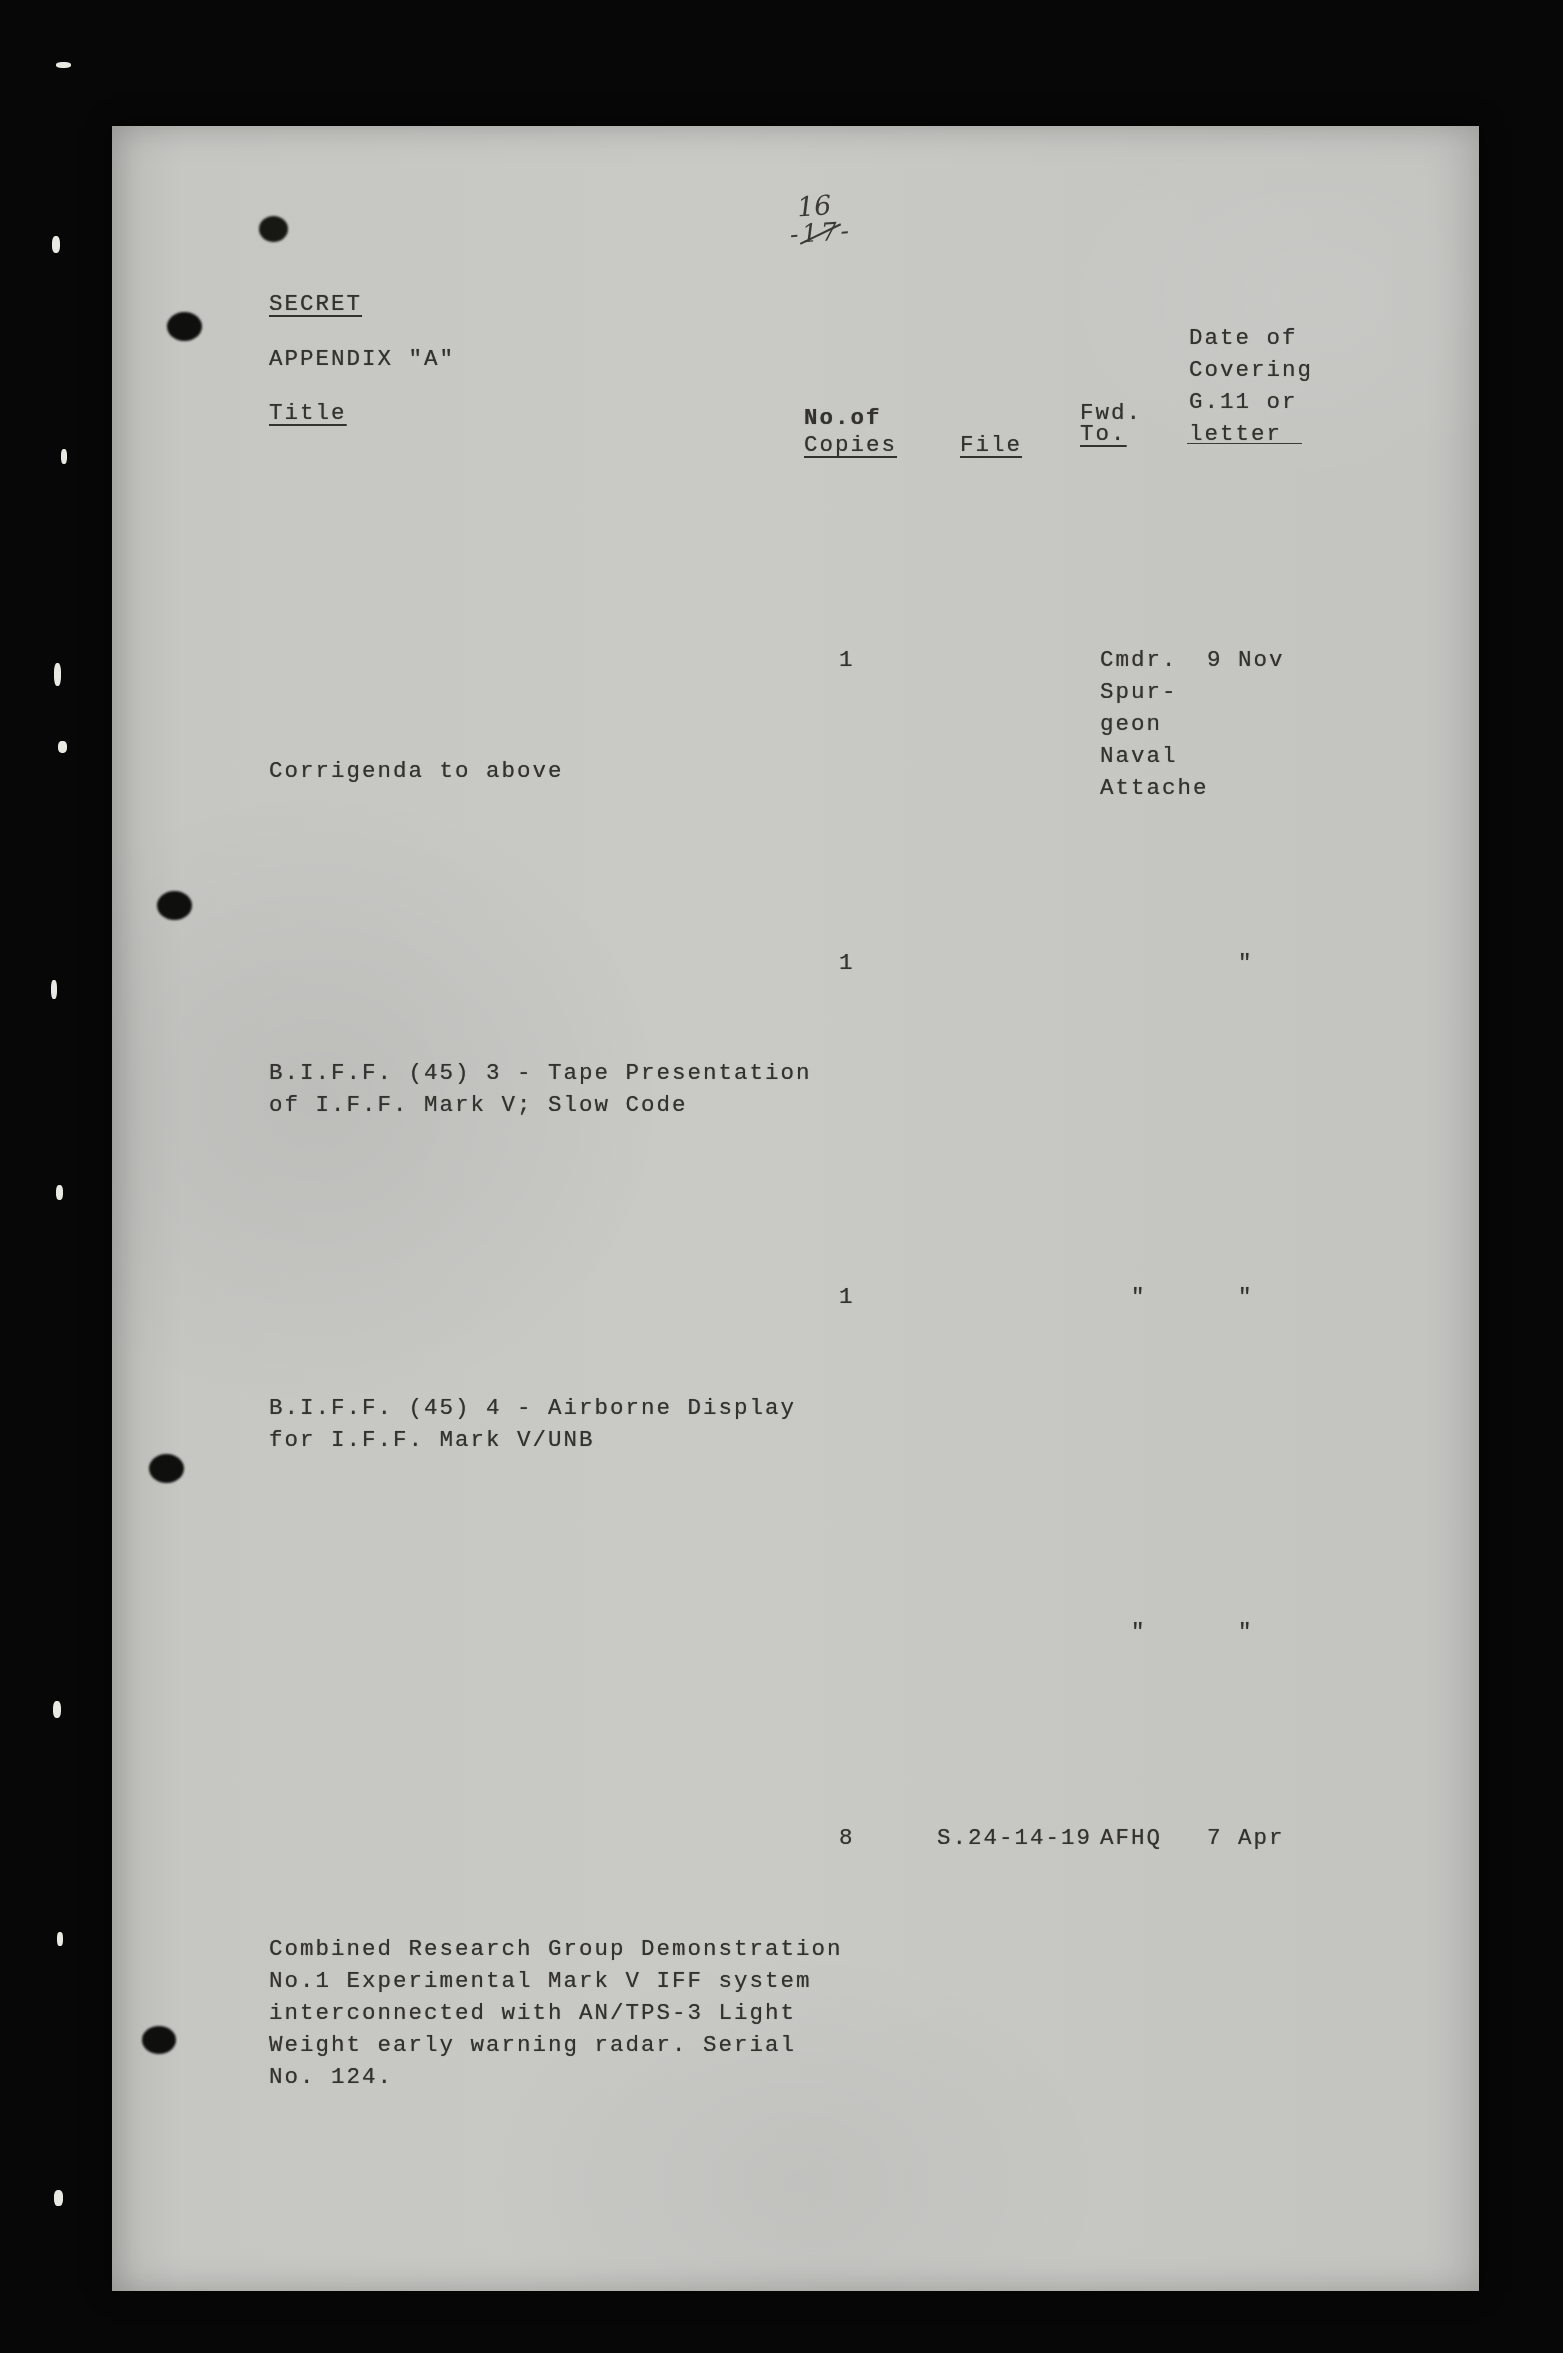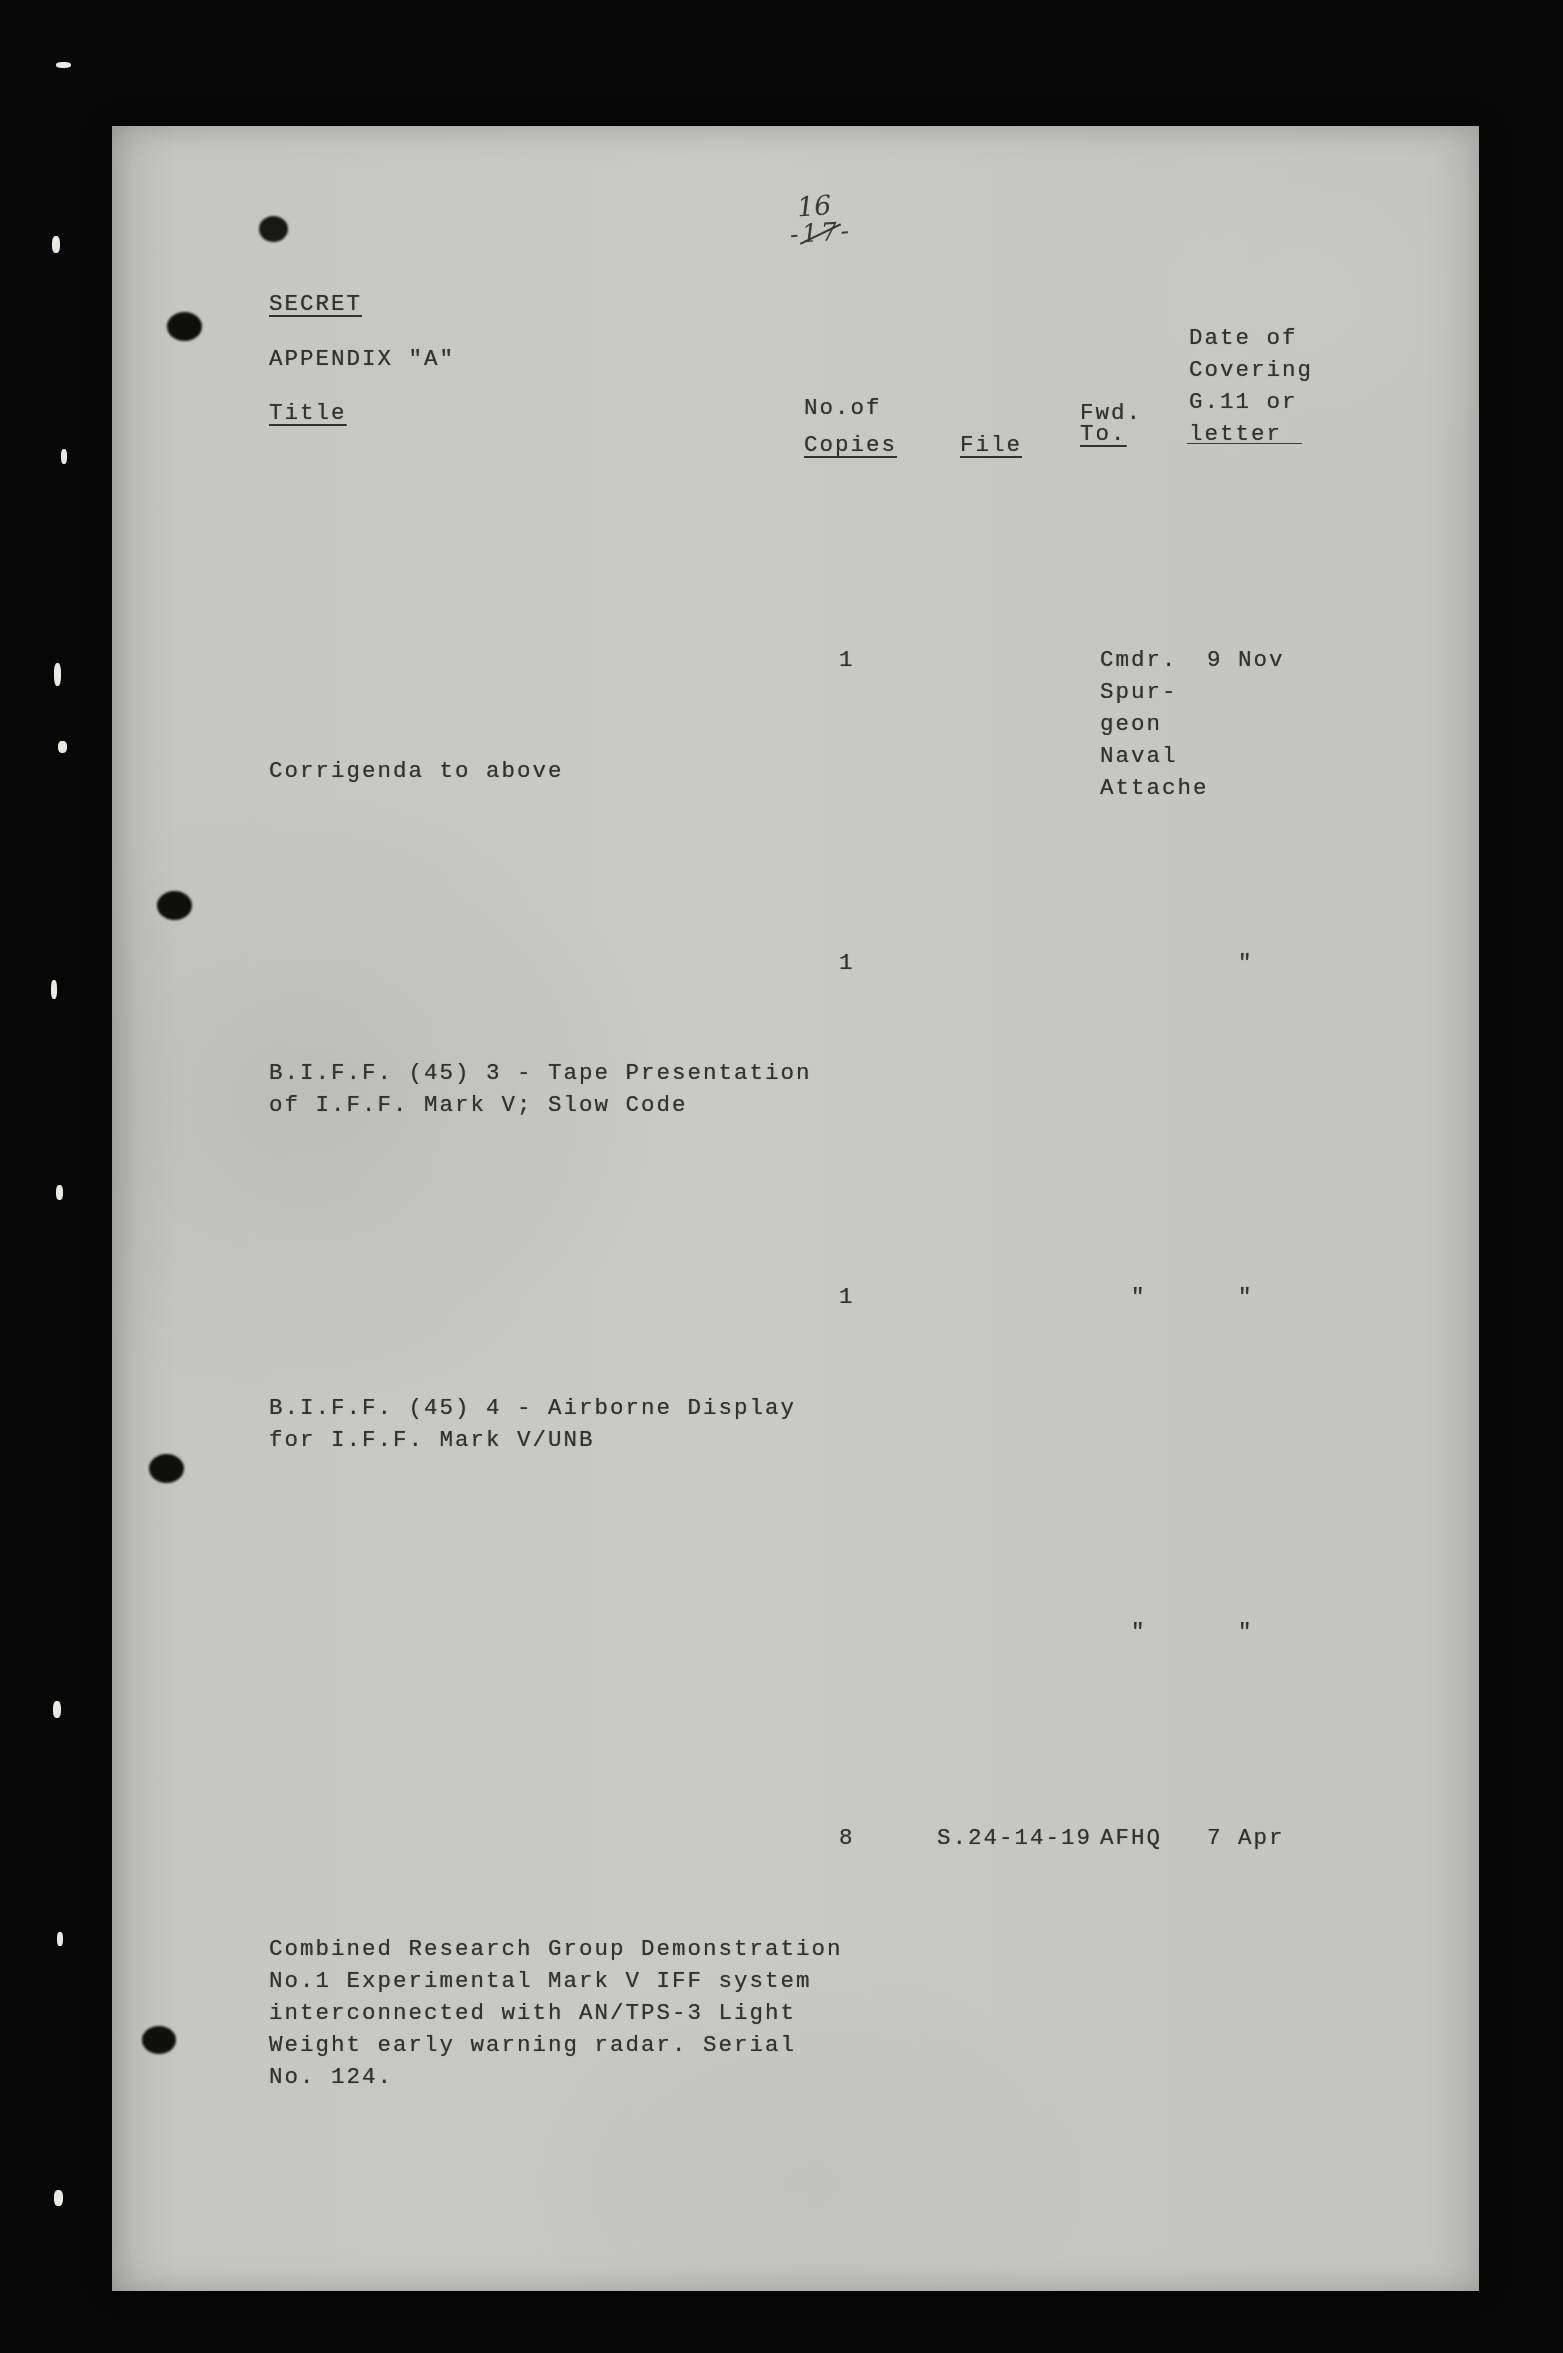--- a/index.html
+++ b/index.html
@@ -75,21 +75,21 @@
 
     <div class="pagenum">
       <span class="pn-new">16</span>
       <span class="pn-old"><span>-</span><span class="pn-strike">17</span><span>-</span></span>
     </div>
 
     <div class="typed u pos" style="left:157px;top:162px;">SECRET</div>
     <div class="typed pos" style="left:157px;top:217px;">APPENDIX "A"</div>
 
     <div class="typed u pos" style="left:157px;top:271px;">Title</div>
-    <div class="typed pos" style="left:692px;top:266px;">No.of</div>
+    <div class="typed pos" style="left:692px;top:276px;font-weight:bold;">No.of</div>
     <div class="typed u pos" style="left:692px;top:303px;">Copies</div>
     <div class="typed u pos" style="left:848px;top:303px;">File</div>
     <div class="typed pos" style="left:968px;top:271px;">Fwd.</div>
     <div class="typed u pos" style="left:968px;top:292px;">To.</div>
     <div class="typed pos" style="left:1077px;top:196px;">Date of
 Covering
 G.11 or
 letter</div>
     <div class="date-underline"></div>
 

